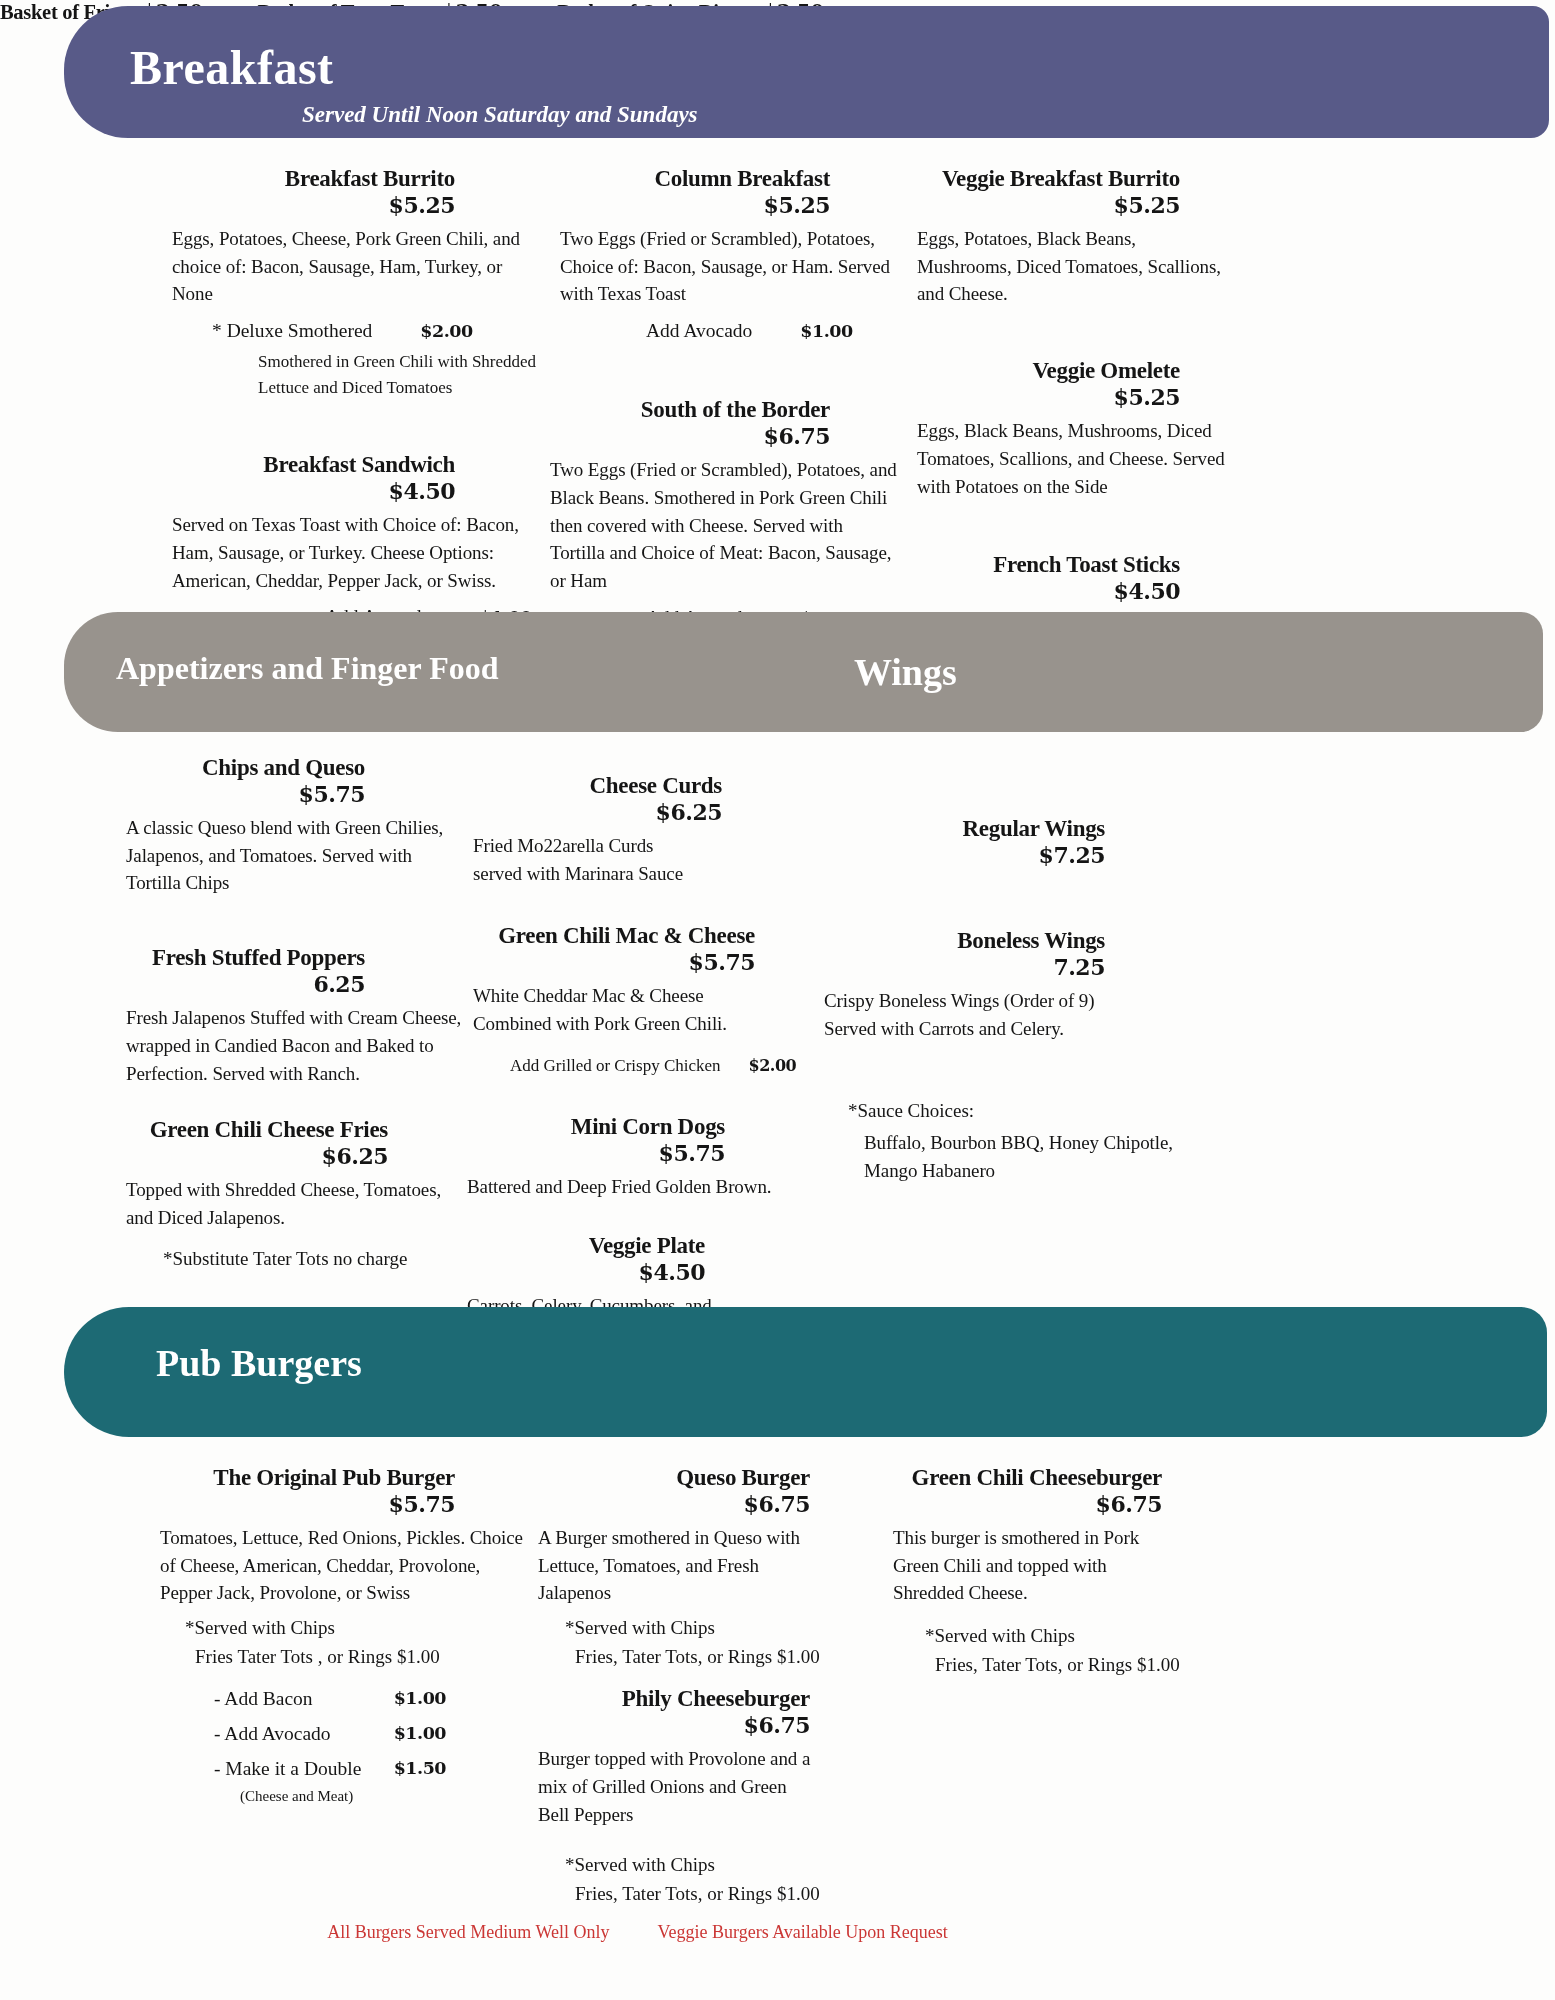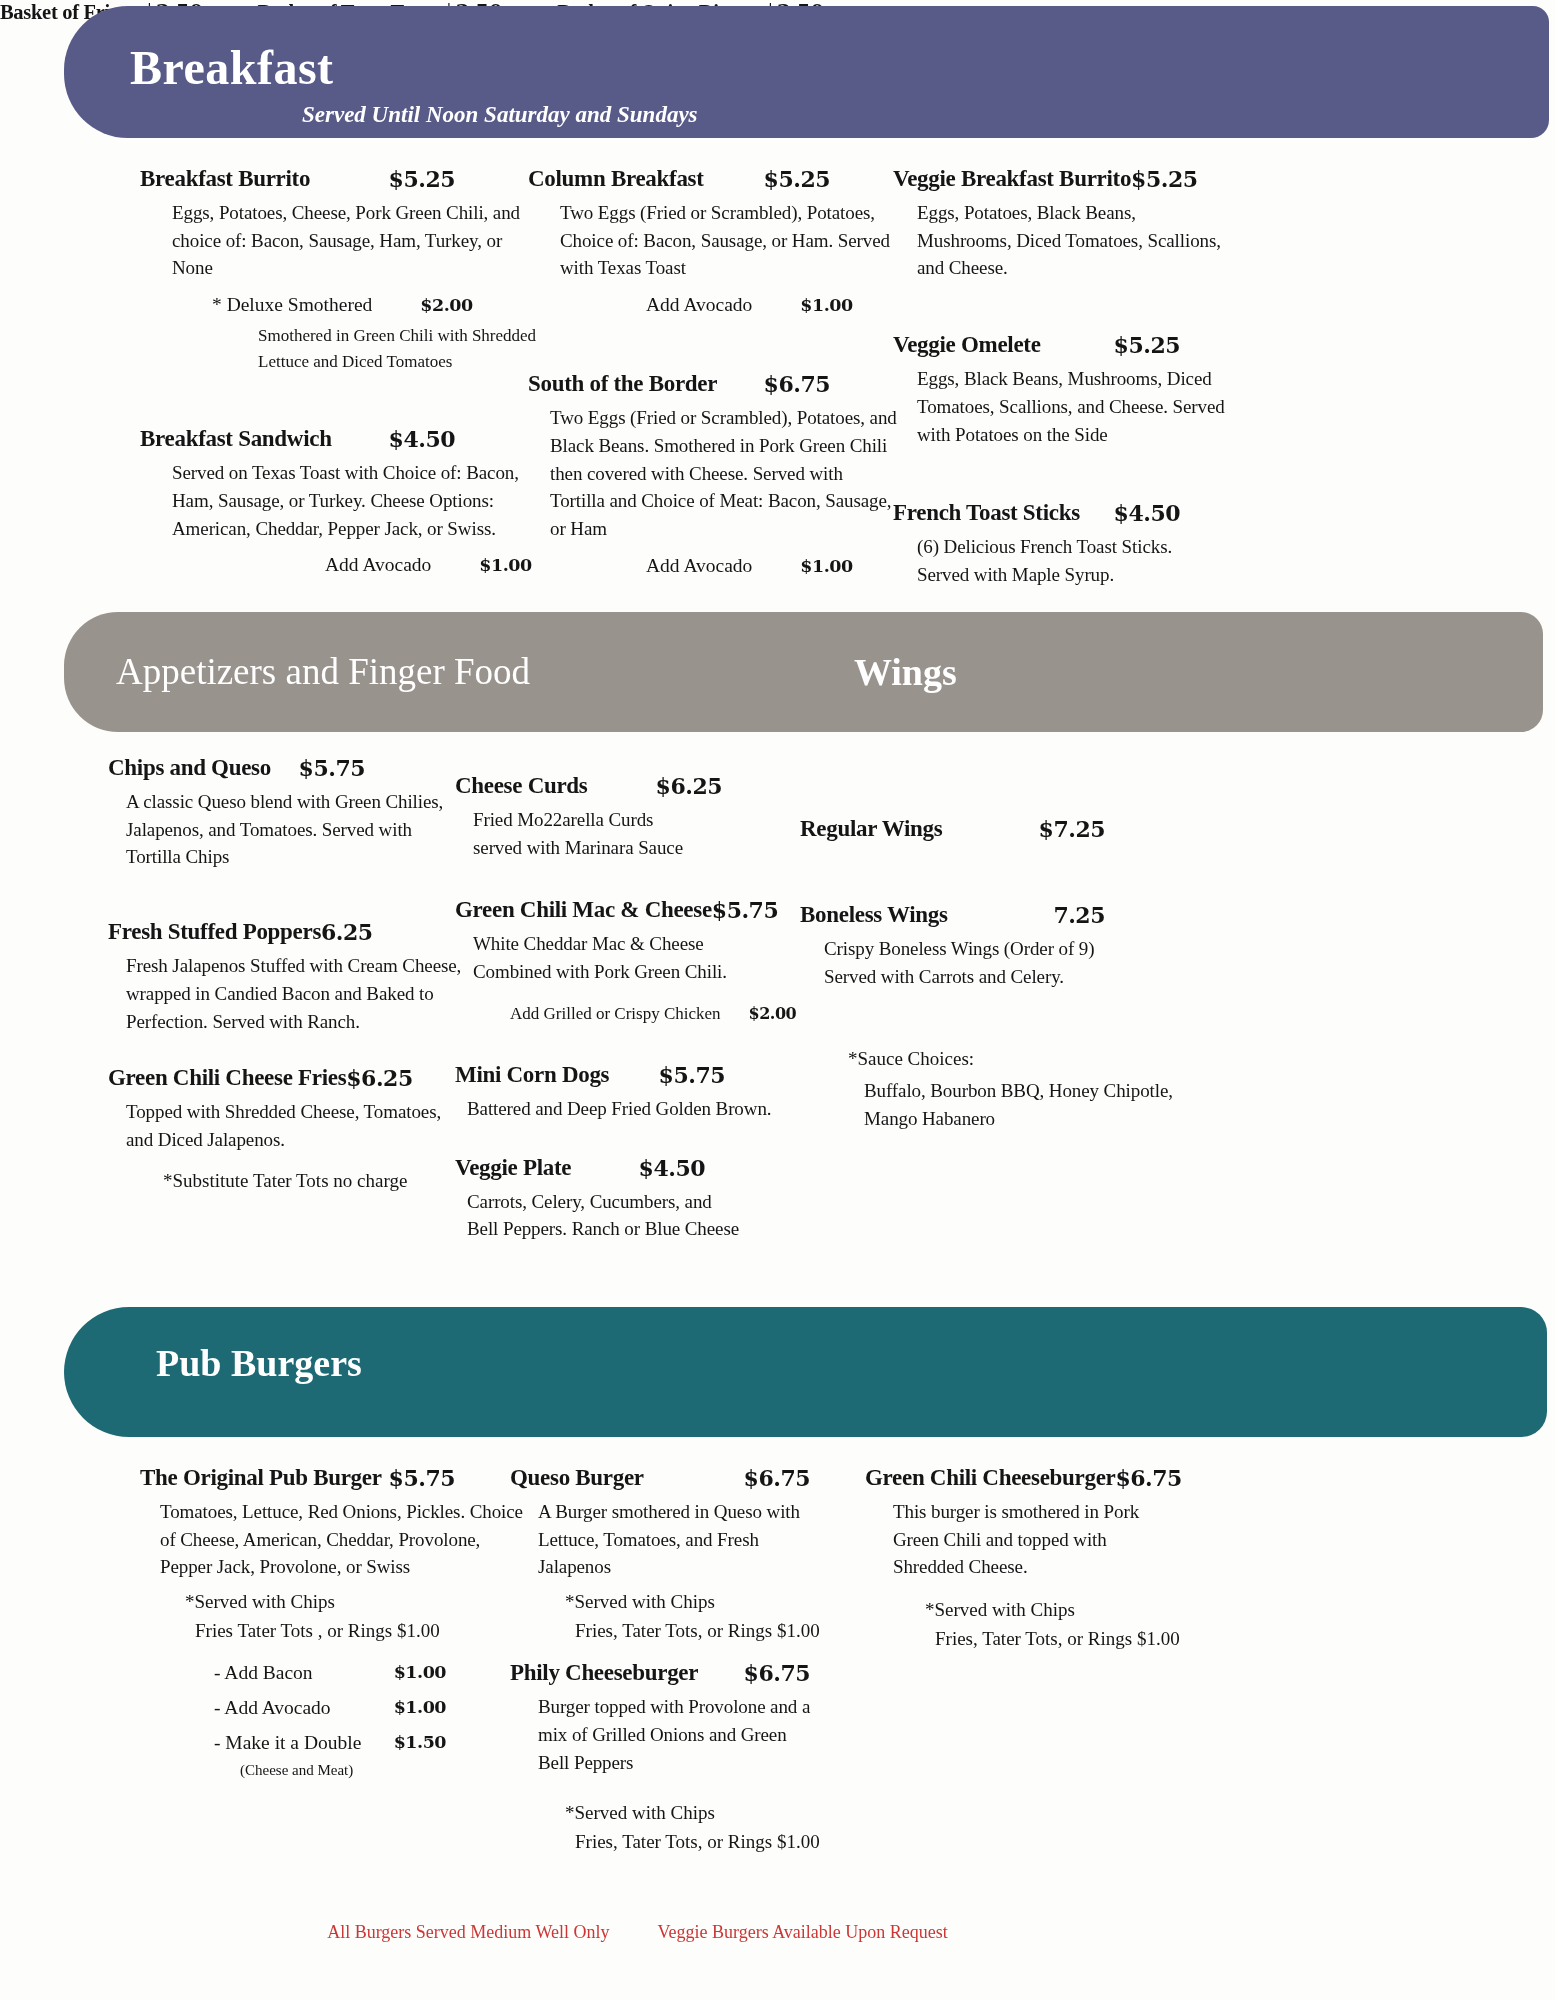--- a/index.html
+++ b/index.html
@@ -8,38 +8,38 @@
     position:relative; width:1555px; height:2000px;
     background:#fdfdfc; overflow:hidden;
     font-family:"Liberation Serif", serif; color:#151515;
   }
   
   .bn { position:absolute; color:#ffffff; }
   #bn-breakfast { top:6px; left:64px; right:6px; height:132px; background:#585a88; border-radius:64px 16px 18px 64px; }
   #bn-breakfast .bn-title { position:absolute; left:66px; top:34px; font-size:48px; font-weight:bold; letter-spacing:0.5px; }
   #bn-breakfast .bn-sub { position:absolute; left:238px; top:96px; font-size:23px; font-style:italic; font-weight:600; }
   #bn-appetizers { top:612px; left:64px; right:12px; height:120px; background:#98938d; border-radius:54px 22px 22px 54px; }
-  #bn-appetizers .bn-title { position:absolute; left:52px; top:38px; font-size:37px; font-weight:normal; }
+  #bn-appetizers .bn-title { position:absolute; left:52px; top:38px; font-size:32px; font-weight:bold; }
   #bn-appetizers .bn-title2 { position:absolute; left:790px; top:38px; font-size:38px; font-weight:bold; }
   #bn-burgers { top:1307px; left:64px; right:8px; height:130px; background:#1d6a74; border-radius:66px 26px 26px 66px; }
   #bn-burgers .bn-title { position:absolute; left:92px; top:34px; font-size:38px; font-weight:bold; }
   
   .col { position:absolute; }
   #bk-col1 { top:166px; left:140px; width:398px; }
   #bk-col2 { top:166px; left:528px; width:370px; }
   #bk-col3 { top:166px; left:893px; width:334px; }
   #ap-col1 { top:755px; left:108px; width:358px; }
   #ap-col2 { top:773px; left:455px; width:354px; }
   #ap-wings { top:816px; left:800px; width:438px; }
   #ap-baskets { top:1262px; left:178px; display:flex; gap:55px; align-items:baseline; }
   #pb-col1 { top:1465px; left:140px; width:390px; }
   #pb-col2 { top:1465px; left:510px; width:390px; }
   #pb-col3 { top:1465px; left:865px; width:394px; }
   
-  .mi-head { display:flex; justify-content:space-between; align-items:flex-end; }
+  .mi-head { display:flex; justify-content:space-between; align-items:flex-end;flex-direction:column; }
   .nm { font-weight:bold; font-size:23px; letter-spacing:-0.3px; white-space:nowrap; }
   .price { font-weight:bold; font-size:22px; font-family:"DejaVu Serif", serif; letter-spacing:-0.5px; }
   .desc { font-size:19px; line-height:1.46; margin:7px 0 0 32px; letter-spacing:-0.1px; }
   .addon { display:flex; gap:48px; margin-top:12px; font-size:19.5px; align-items:baseline; }
   .a-price { font-size:17.5px; font-weight:bold; font-family:"DejaVu Serif", serif; letter-spacing:-0.5px; }
   .subdesc { font-size:17px; line-height:1.5; margin:7px 0 0 118px; }
   .note { font-size:19px; }
   .b-addon { display:flex; justify-content:space-between; width:232px; margin:13px 0 0 74px; font-size:19.5px; }
   .basket { display:flex; gap:16px; align-items:baseline; }
   .basket .nm { font-size:20.5px; }

